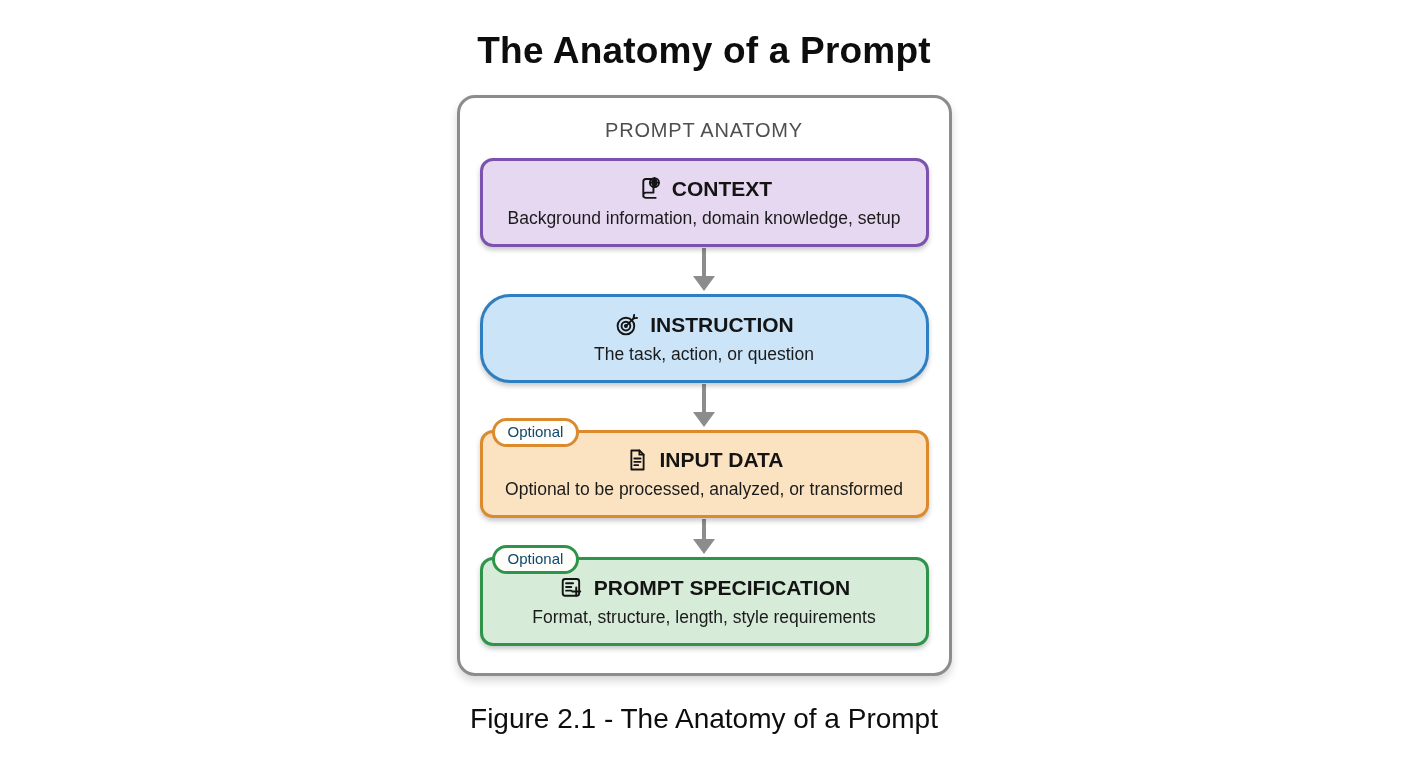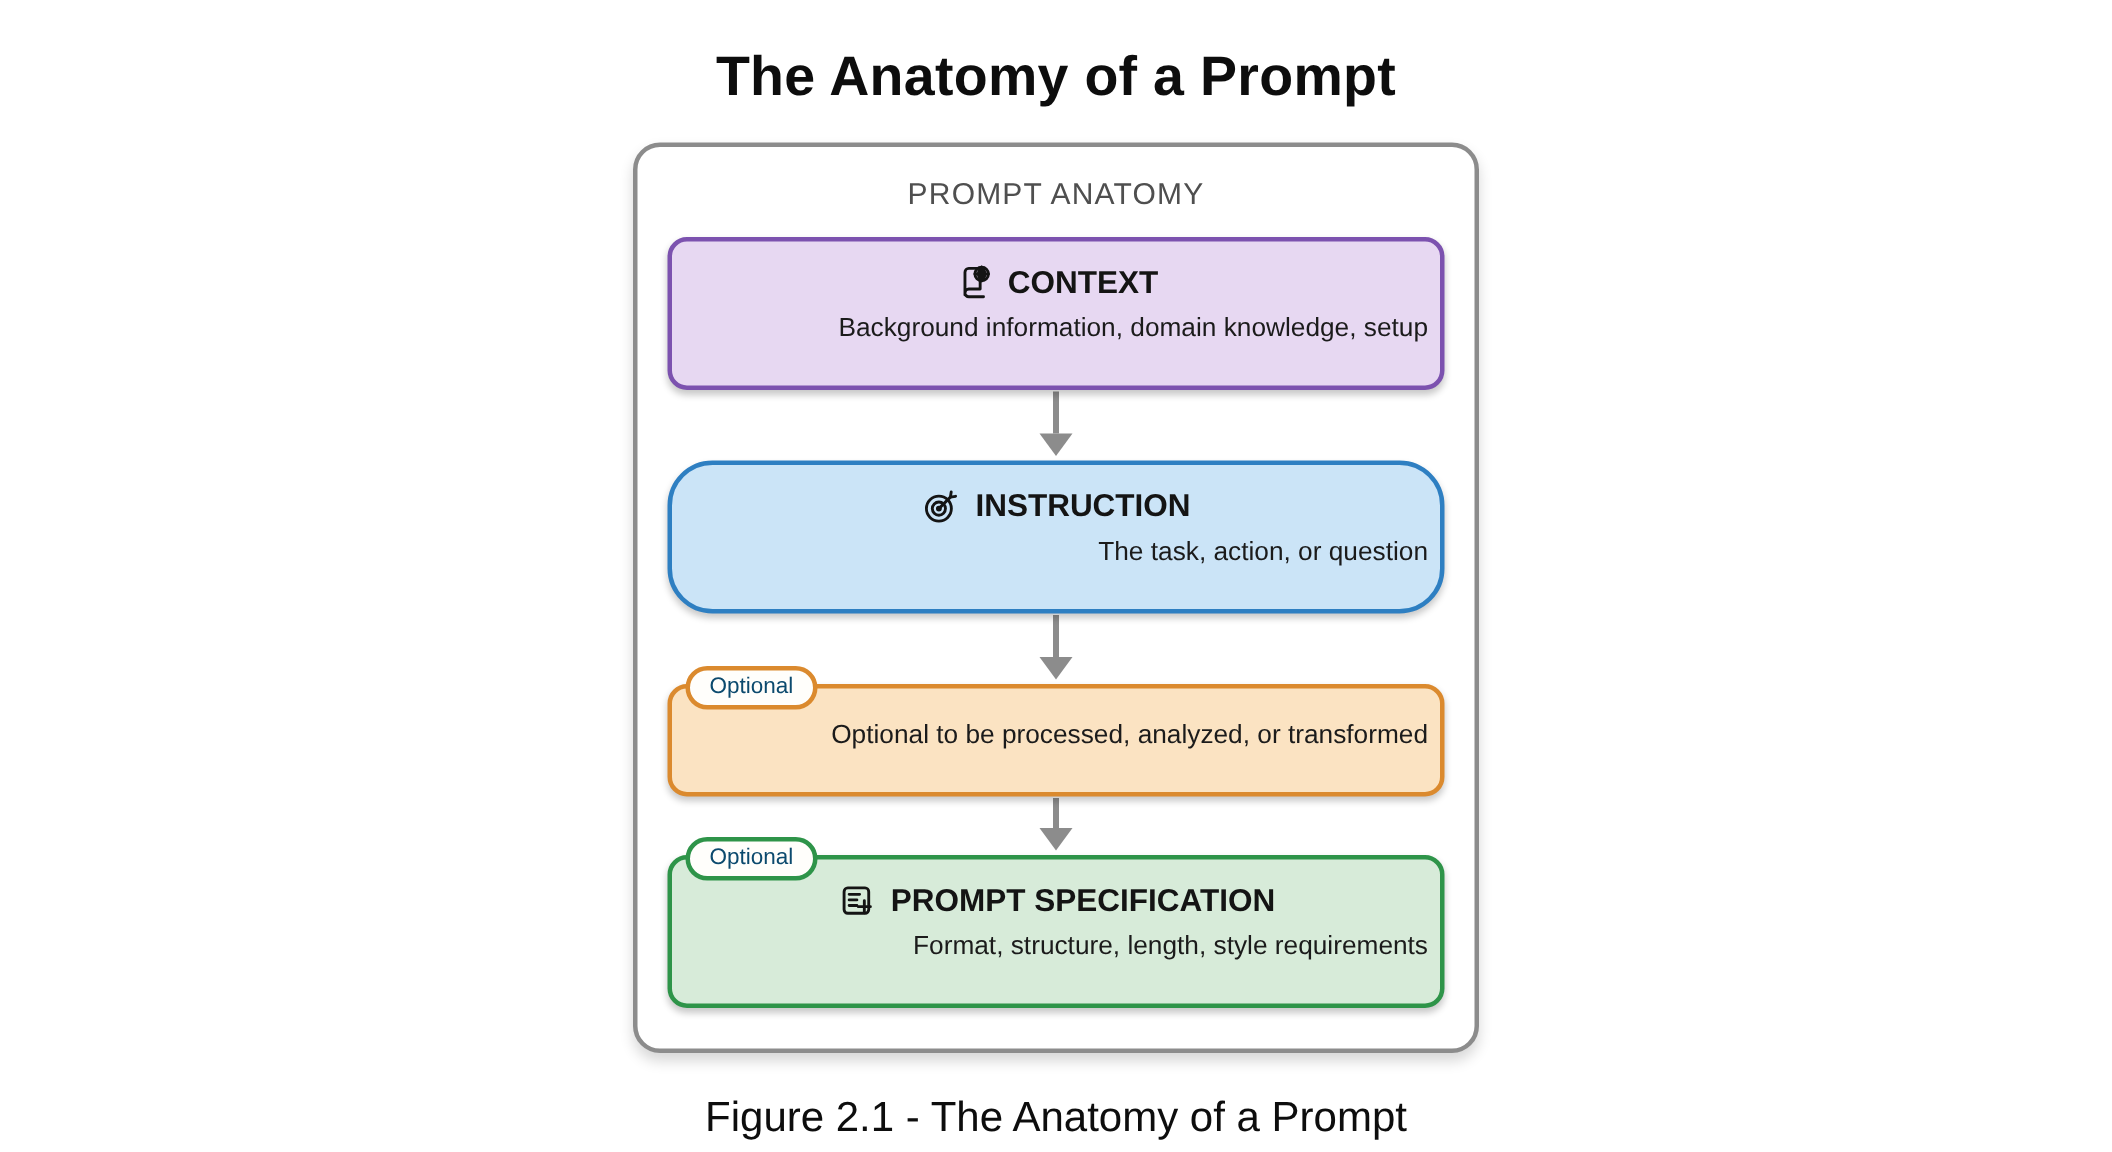--- a/index.html
+++ b/index.html
@@ -13,40 +13,40 @@
   }
   .page-title {
     margin-top: 30px;
     font-size: 37px;
     font-weight: 600;
     letter-spacing: 0.2px;
     color: #0d0d0d;
   }
   .frame {
     margin-top: 23px;
-    width: 564px;
+    width: 495px;
     background: #ffffff;
     border: 3px solid #8c8c8c;
     border-radius: 18px;
     box-shadow: 0 5px 9px rgba(0,0,0,0.16);
     padding: 15px 20px 27px 20px;
   }
   .frame-header {
     text-align: center;
     color: #4f4f4f;
     font-size: 20px;
     letter-spacing: 0.8px;
     margin: 6px 0 16px 0;
   }
   .section {
     position: relative;
     border-radius: 13px;
     border: 3px solid;
-    padding: 14px 8px 28px 8px;
-    text-align: right;
+    padding: 14px 8px 15px 8px;
+    text-align: center;
     box-shadow: 0 3px 5px rgba(0,0,0,0.22);
   }
   .section-context            { background: #E7D8F2; border-color: #7C52AF; }
   .section-instruction        { background: #CBE4F7; border-color: #2E7FC2; border-radius: 30px; }
   .section-input-data         { background: #FBE3C2; border-color: #DB8A2E; }
   .section-output-specification { background: #D7EBD9; border-color: #2E9449; }
   .section-title-row {
     display: flex;
     align-items: center;
     justify-content: center;
@@ -142,20 +142,30 @@
     <div class="section-subtitle">The task, action, or question</div>
   </div>
 
   <div class="flow-arrow">
     <div class="shaft"></div>
     <div class="head"></div>
   </div>
 
   <div class="section section-input-data">
     <div class="badge badge-orange">Optional</div>
+    <div class="section-title-row">
+      <span class="icon">
+        <svg width="26" height="26" viewBox="0 0 24 24" fill="none" stroke="#141414" stroke-width="1.7" stroke-linecap="round" stroke-linejoin="round">
+          <path d="M6.8 3.2h7.4l3.9 3.9v13.7H6.8z"></path>
+          <path d="M14.2 3.2v3.9h3.9"></path>
+          <path d="M9.5 10.6h5.8 M9.5 13.7h5.8 M9.5 16.8h3.6"></path>
+        </svg>
+      </span>
+      <span>INPUT DATA</span>
+    </div>
     <div class="section-subtitle">Optional to be processed, analyzed, or transformed</div>
   </div>
 
   <div class="flow-arrow short">
     <div class="shaft"></div>
     <div class="head"></div>
   </div>
 
   <div class="section section-output-specification">
     <div class="badge badge-green">Optional</div>

